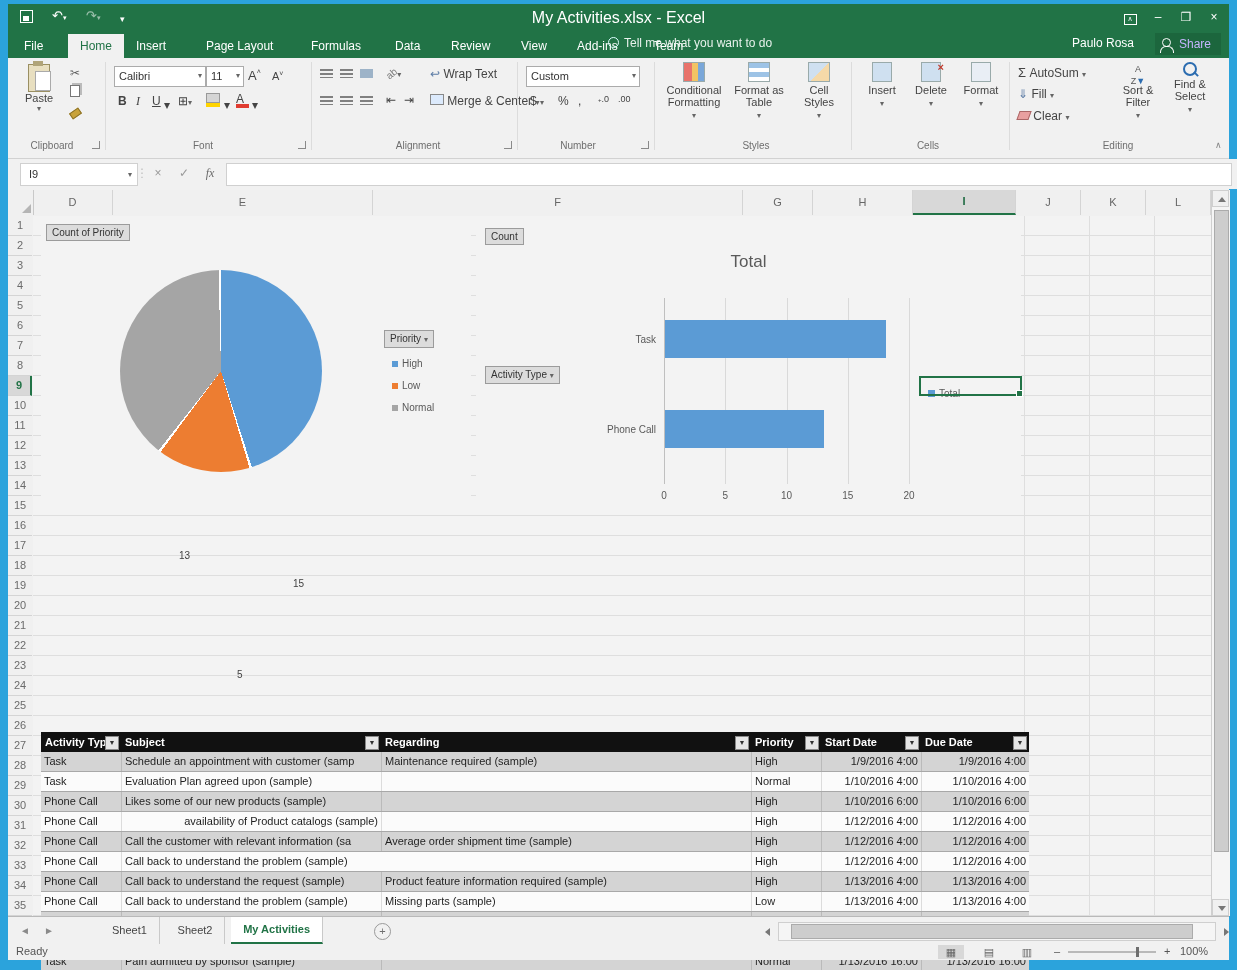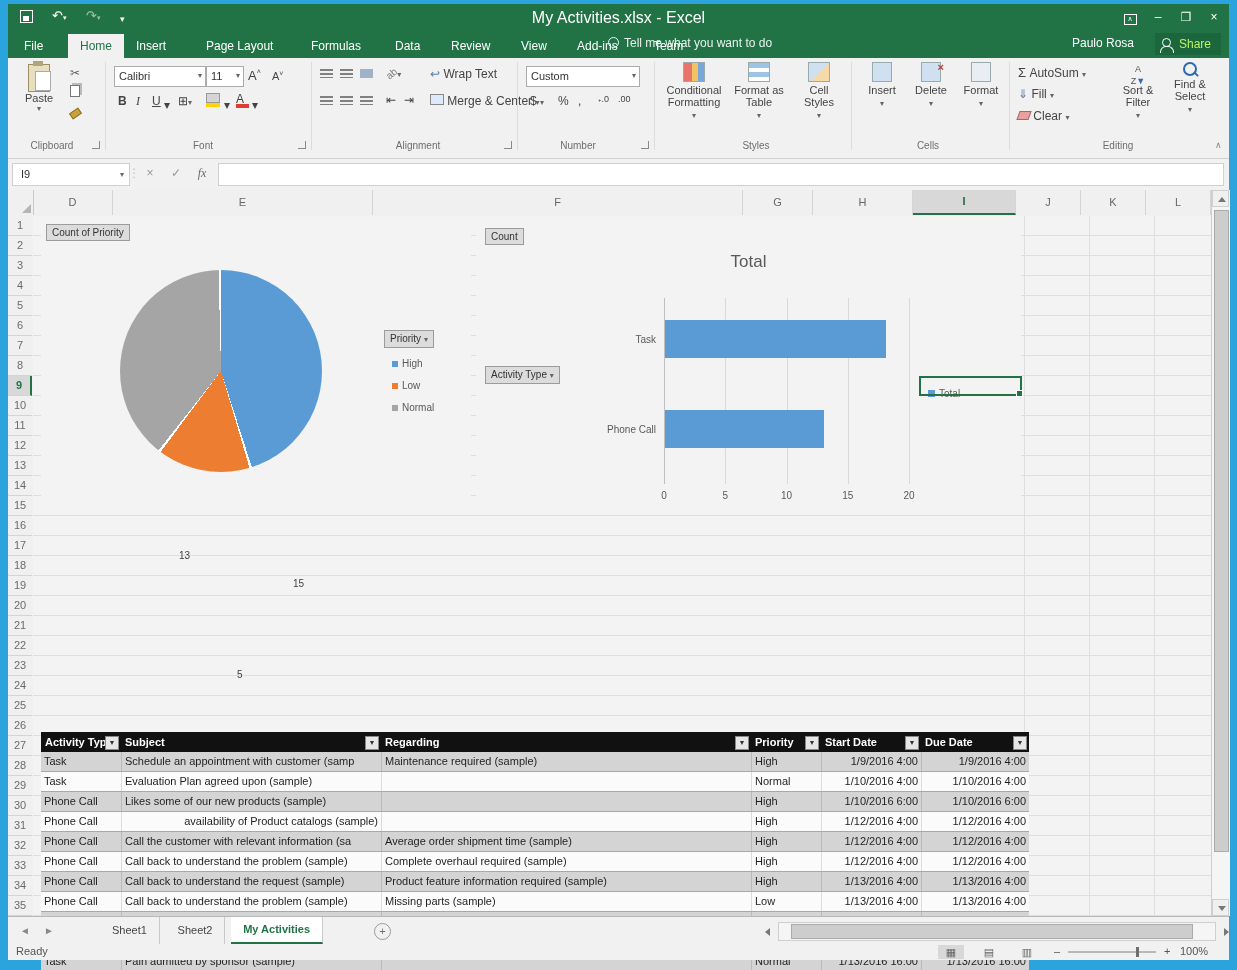--- a/index.html
+++ b/index.html
@@ -11,40 +11,40 @@
   .qat-ic{position:absolute;top:4px;color:#fff;font-size:13px;line-height:16px;}
   #title-text{position:absolute;left:0;right:0;top:5px;text-align:center;font-size:16px;color:#fff;}
   .winbtn{position:absolute;top:4px;width:22px;height:18px;text-align:center;color:#fff;font-size:12px;line-height:18px;}
   
   #tabrow{position:absolute;left:0;top:26px;width:100%;height:28px;background:#217346;}
   .rtab{position:absolute;top:4px;height:24px;line-height:24px;padding:0 12px;color:#fff;font-size:12px;}
   .rtab.active{background:#f1f1f1;color:#217346;}
   #tellme{position:absolute;top:6px;color:#e8f2ec;font-size:12px;}
   .bulb{display:inline-block;width:9px;height:9px;border:1px solid #dff;border-radius:50%;position:relative;top:1px;margin-right:5px;}
   #account{position:absolute;top:6px;color:#fff;font-size:12px;}
-  #sharebtn{position:absolute;top:3px;height:22px;line-height:22px;background:#1c663d;color:#bef264;font-size:12px;padding:0 10px 0 24px;}
+  #sharebtn{position:absolute;top:3px;height:22px;line-height:22px;background:#1c663d;color:#c4b5fd;font-size:12px;padding:0 10px 0 24px;}
   .person{position:absolute;left:7px;top:5px;width:7px;height:7px;border:1.5px solid #fff;border-radius:50%;}
   .person:after{content:"";position:absolute;left:-3px;top:7px;width:12px;height:6px;border:1.5px solid #fff;border-bottom:none;border-radius:6px 6px 0 0;}
   
   #ribbon{position:absolute;left:0;top:54px;width:100%;height:100px;background:#f1f1f1;border-bottom:1px solid #d2d2d2;font-size:11px;color:#444;}
   .gsep{position:absolute;top:4px;height:88px;width:1px;background:#dcdcdc;}
   .glabel{position:absolute;top:82px;font-size:10px;color:#6e6e6e;text-align:center;}
   .launcher{position:absolute;top:83px;width:7px;height:7px;border-right:1px solid #8a8a8a;border-bottom:1px solid #8a8a8a;}
   .bigbtn{position:absolute;top:4px;width:46px;height:74px;text-align:center;}
   .bigbtn .lb{font-size:11px;color:#444;line-height:12px;}
   .smic{position:absolute;width:18px;height:18px;text-align:center;line-height:18px;font-size:12px;color:#5a5a5a;}
   .combo{position:absolute;height:19px;background:#fff;border:1px solid #ababab;font-size:11px;line-height:18px;padding-left:4px;color:#333;}
   .dd{color:#666;font-size:8px;}
   .fbtn{position:absolute;font-size:12px;color:#444;}
   .bars{display:inline-block;width:13px;height:9px;background:repeating-linear-gradient(180deg,#808080 0 2px,rgba(0,0,0,0) 2px 4px);}
   .mini3{position:absolute;top:4px;width:52px;height:74px;text-align:center;font-size:11px;color:#444;}
   .ic-grid{display:inline-block;width:20px;height:18px;border:1px solid #9aa;background:
      linear-gradient(#cfe0f0,#cfe0f0);}
   
-  #fbar{position:absolute;left:0;top:155px;width:100%;height:30px;background:#f1f1f1;}
+  #fbar{position:absolute;left:8px;top:155px;width:100%;height:30px;background:#f1f1f1;}
   #namebox{position:absolute;left:4px;top:4px;width:108px;height:21px;background:#fff;border:1px solid #d0d0d0;font-size:11px;line-height:21px;padding-left:8px;color:#333;}
   #fxbox{position:absolute;left:128px;top:4px;width:1086px;height:21px;background:#fff;border:1px solid #d0d0d0;}
   .fbic{position:absolute;top:4px;width:20px;height:21px;text-align:center;line-height:21px;color:#9a9a9a;font-size:12px;}
   
   #colhdrs{position:absolute;left:0;top:186px;width:1221px;height:26px;background:#f0f0f0;border-bottom:1px solid #c9c9c9;}
   .colhdr{position:absolute;top:0;height:25px;line-height:25px;text-align:center;font-size:11px;color:#666;border-right:1px solid #d4d4d4;}
   .colhdr.sel{background:#d8d8d8;color:#1d6a41;border-bottom:2px solid #217346;height:23px;line-height:23px;font-weight:bold;}
   #corner{position:absolute;left:0;top:0;width:25px;height:25px;border-right:1px solid #c9c9c9;}
   #corner:after{content:"";position:absolute;right:2px;bottom:2px;border-left:9px solid transparent;border-bottom:9px solid #b5b5b5;}
   #rownums{position:absolute;left:0;top:212px;width:25px;height:700px;background:#f0f0f0;border-right:1px solid #c9c9c9;}
@@ -395,21 +395,20 @@
               <div class="td" style="left: 0px; width: 80px; border-left: none;">Phone Call</div>
               <div class="td" style="left: 80px; width: 260px;">Call the customer with relevant information (sa</div>
               <div class="td" style="left: 340px; width: 370px;">Average order shipment time (sample)</div>
               <div class="td" style="left: 710px; width: 70px;">High</div>
               <div class="td r" style="left: 780px; width: 100px;">1/12/2016 4:00</div>
               <div class="td r" style="left: 880px; width: 108px;">1/12/2016 4:00</div>
             </div>
             <div class="trow" style="top: 120px; background: rgb(251, 251, 251);">
               <div class="td" style="left: 0px; width: 80px; border-left: none;">Phone Call</div>
               <div class="td" style="left: 80px; width: 260px;">Call back to understand the problem (sample)</div>
-              <div class="td" style="left: 340px; width: 370px;">Complete overhaul required (sample)</div>
               <div class="td" style="left: 710px; width: 70px;">High</div>
               <div class="td r" style="left: 780px; width: 100px;">1/12/2016 4:00</div>
               <div class="td r" style="left: 880px; width: 108px;">1/12/2016 4:00</div>
             </div>
             <div class="trow" style="top: 140px; background: rgb(212, 212, 212);">
               <div class="td" style="left: 0px; width: 80px; border-left: none;">Phone Call</div>
               <div class="td" style="left: 80px; width: 260px;">Call back to understand the request (sample)</div>
               <div class="td" style="left: 340px; width: 370px;">Product feature information required (sample)</div>
               <div class="td" style="left: 710px; width: 70px;">High</div>
               <div class="td r" style="left: 780px; width: 100px;">1/13/2016 4:00</div>

